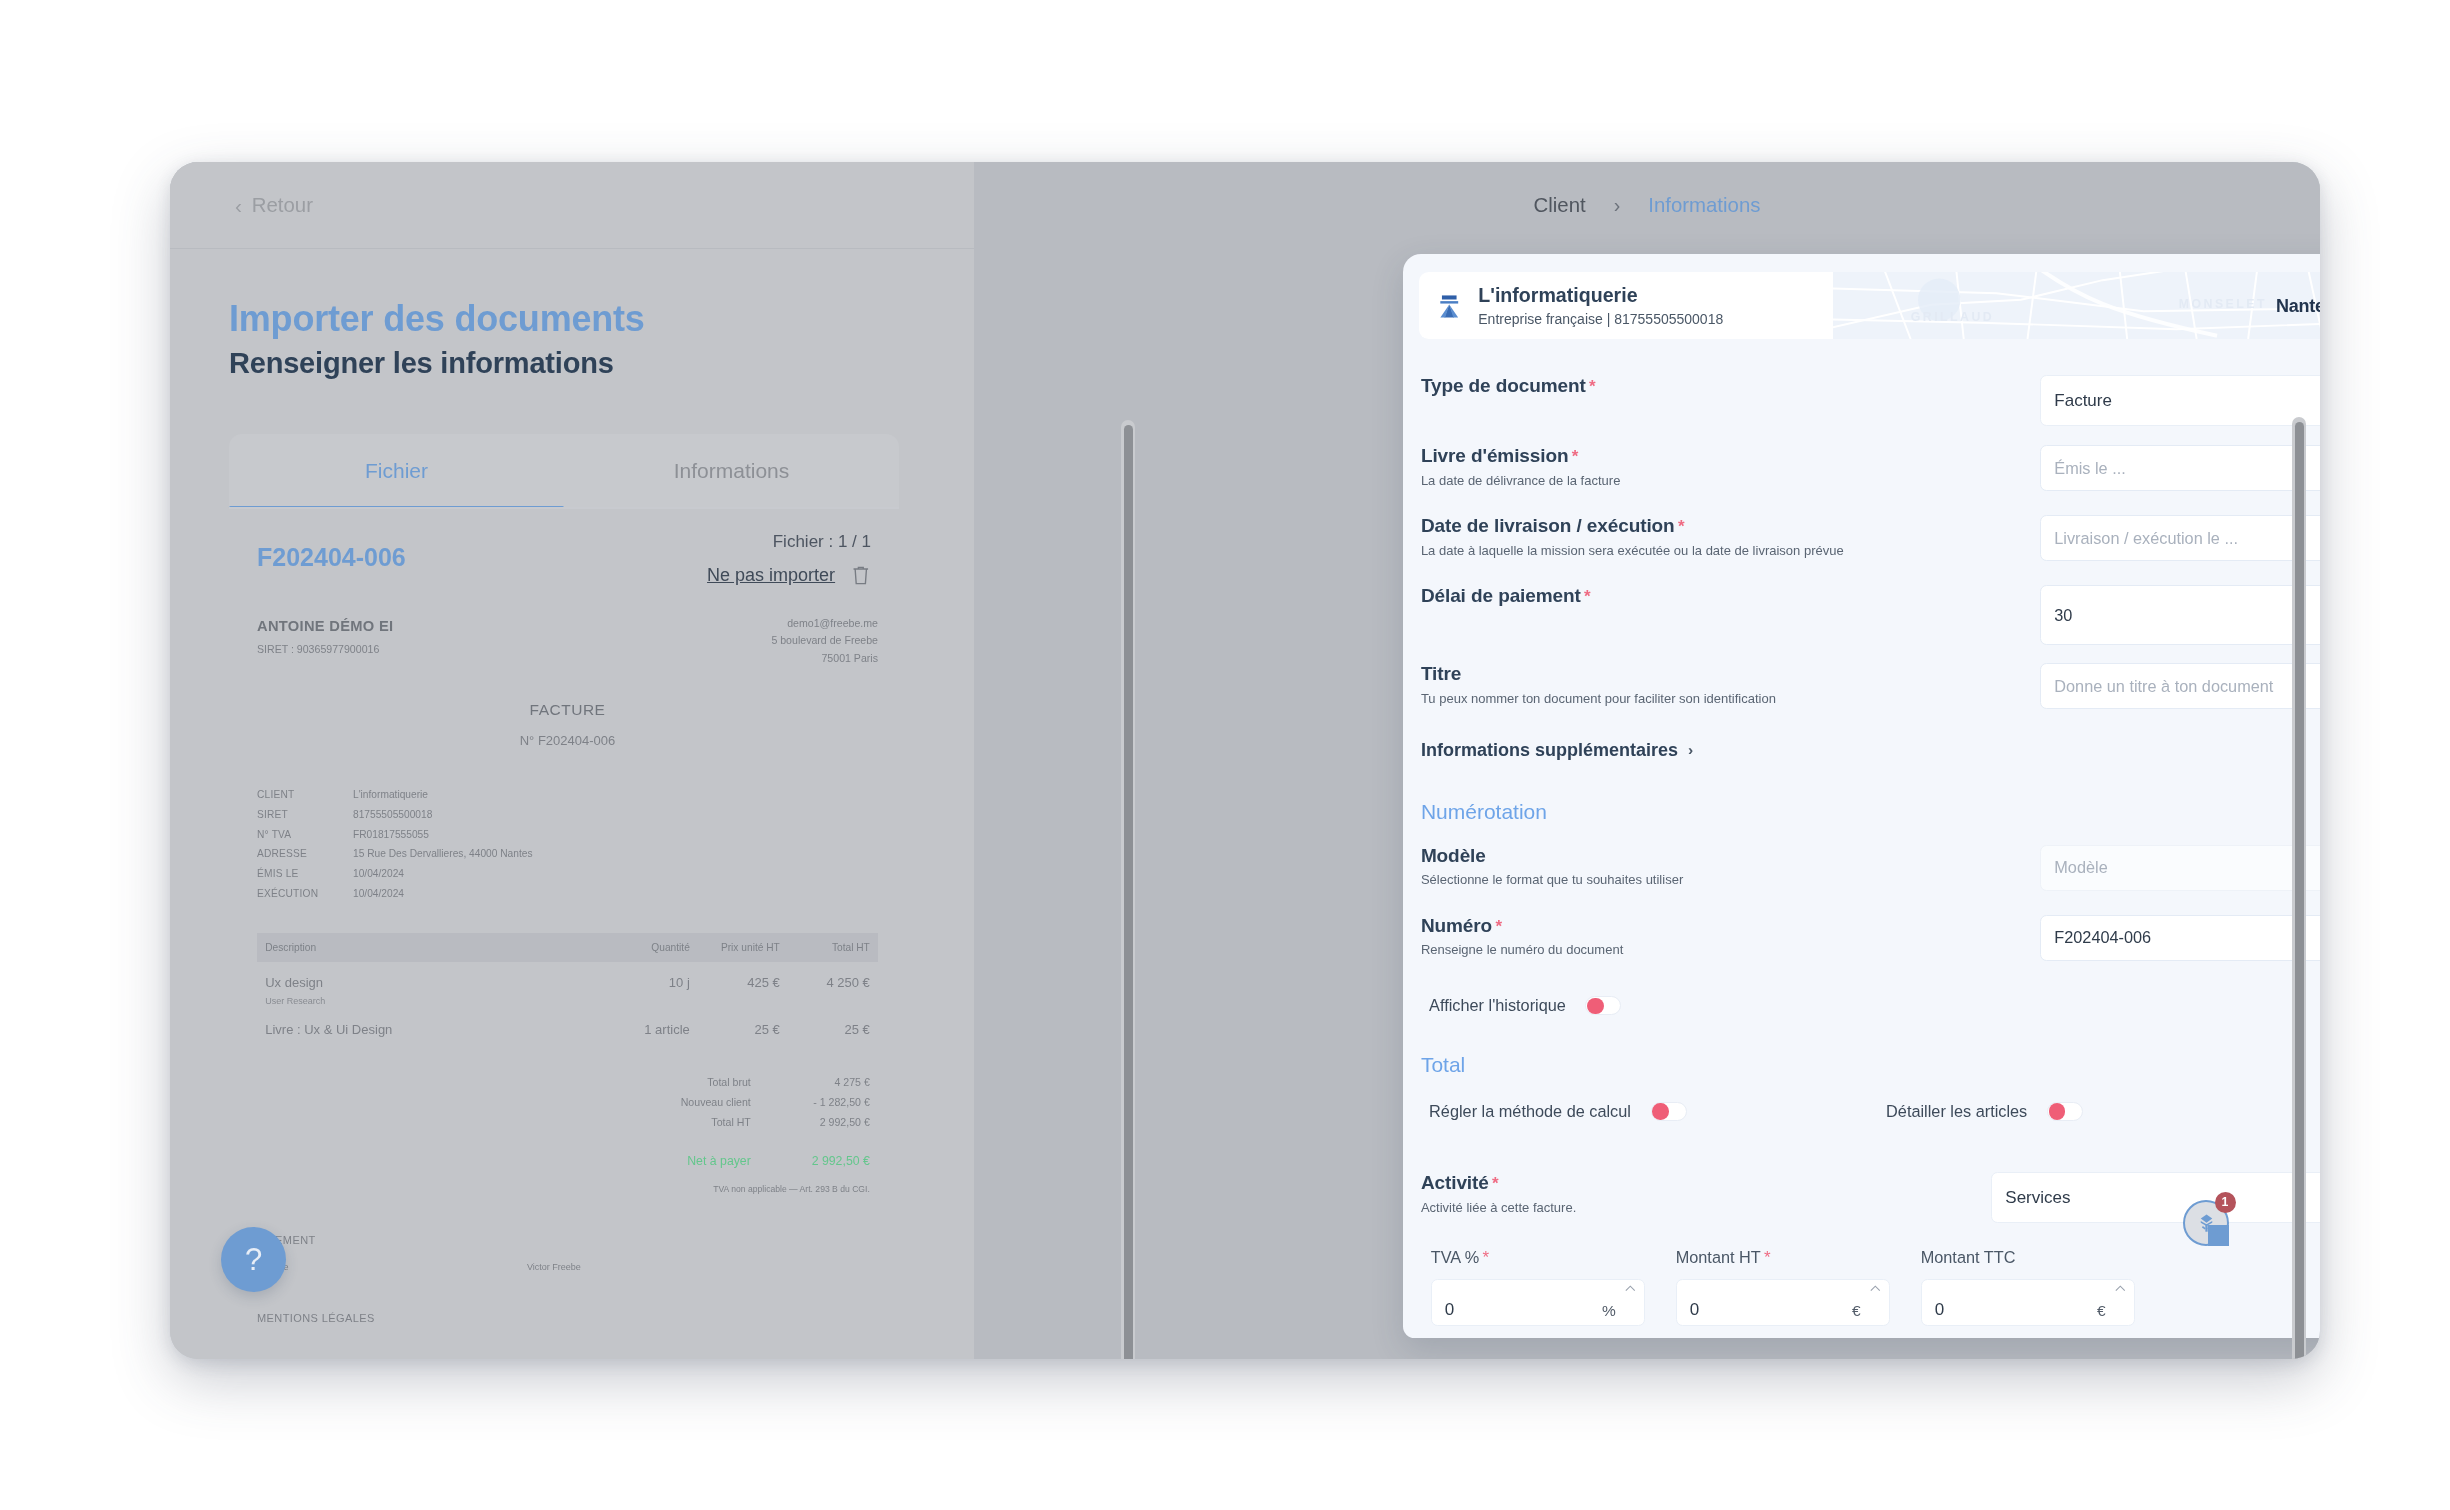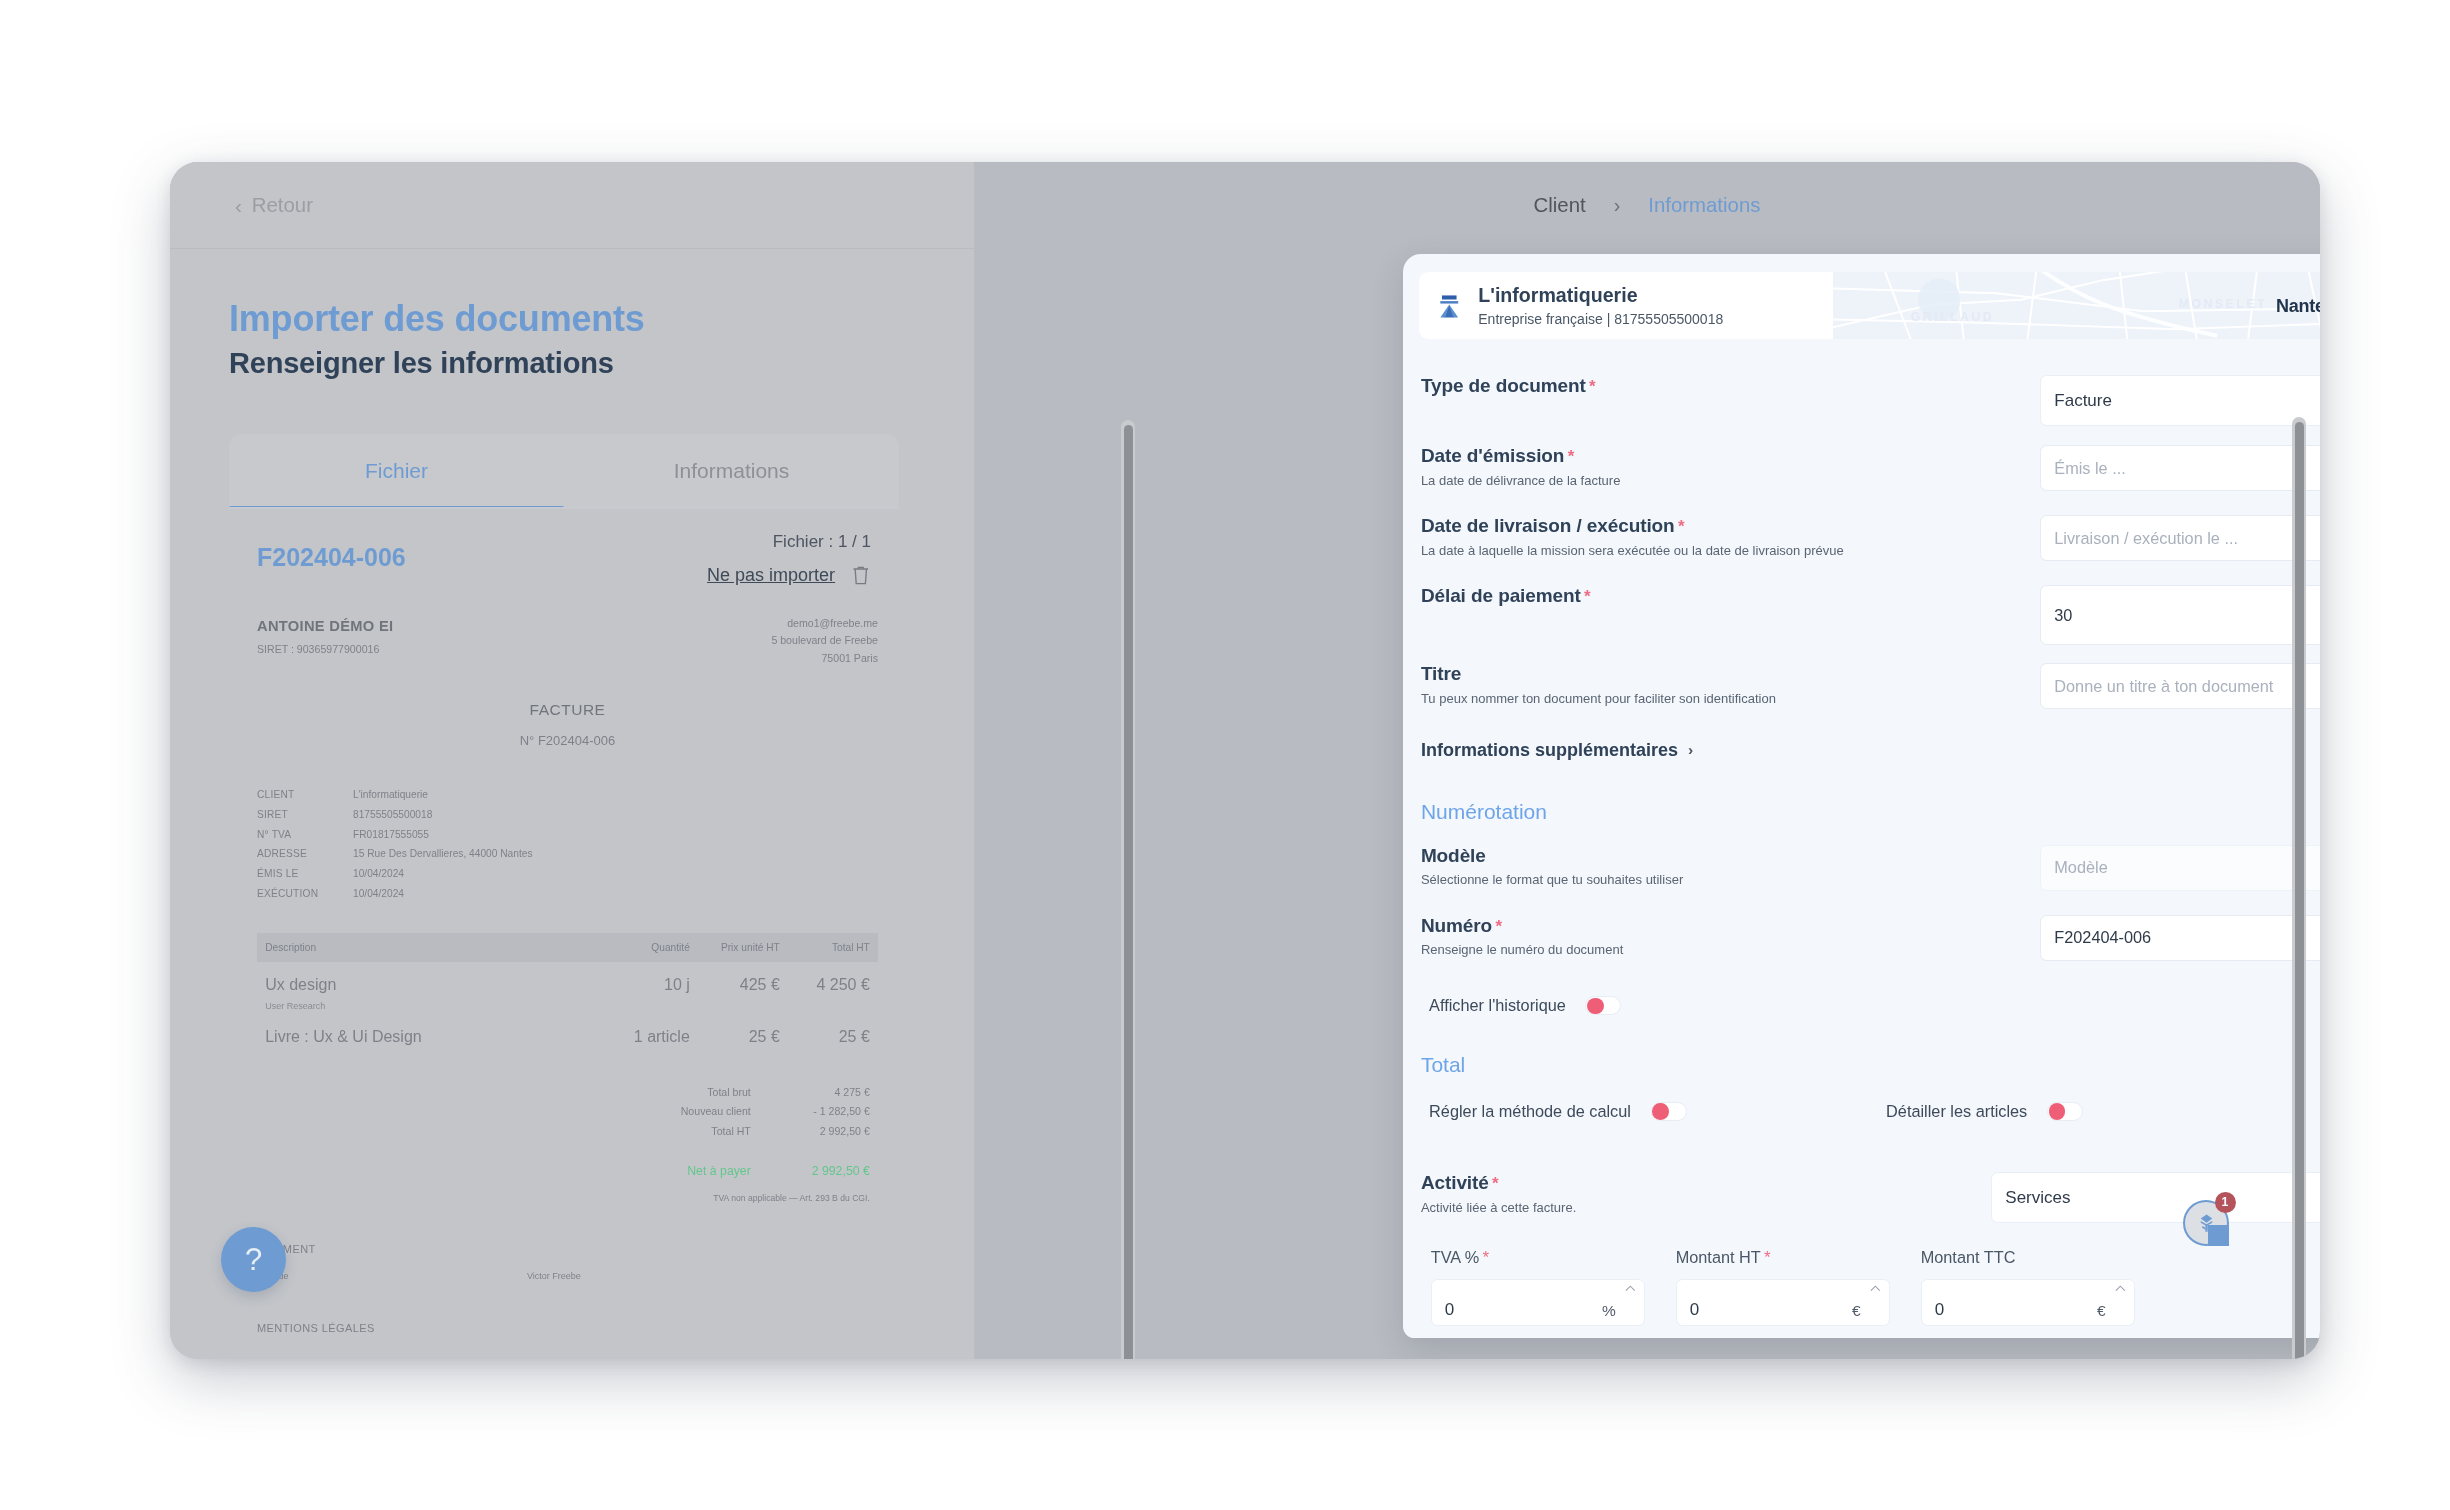--- a/index.html
+++ b/index.html
@@ -122,21 +122,21 @@
     margin-top: 29px;
     background: #b7bac0;
     display: flex; align-items: center;
     padding: 6.5px 8.2px;
     font-size: 10.2px;
   }
   .col-desc { flex: 1 1 auto; }
   .col-qty  { width: 75px; text-align: right; }
   .col-pu   { width: 90px; text-align: right; }
   .col-tot  { width: 90px; text-align: right; }
-  .inv-line { display: flex; padding: 11.4px 8.2px 0 8.2px; font-size: 16px; }
+  .inv-line { display: flex; padding: 11.4px 8.2px 0 8.2px; font-size: 13px; }
   .inv-line-sub { padding: 1.6px 8.2px 0 8.2px; font-size: 9px; opacity: .85; }
   .inv-totals { margin-top: 33px; padding-right: 8.2px; }
   .inv-tot-row {
     display: flex; justify-content: flex-end; font-size: 10.6px; line-height: 1.85;
   }
   .inv-tot-label { width: 188px; text-align: right; padding-right: 21px; }
   .inv-tot-val { width: 98px; text-align: right; }
   .inv-net { color: #4fc77f; font-size: 12.3px; margin-top: 18px; }
   .inv-tva-note { text-align: right; font-size: 8.6px; margin-top: 9.8px; padding-right: 8.2px; }
   .inv-sec-title { margin-top: 36px; font-size: 11px; letter-spacing: 0.4px; }
@@ -571,21 +571,21 @@
             <div class="select">
               <span>Facture</span>
 
             </div>
           </div>
         </div>
 
         <div class="field-row">
           <div class="field-label-col">
             <div class="field-label">
-              <span>Date d'émission</span><span class="req">*</span>
+              <span>Livre d'émission</span><span class="req">*</span>
             </div>
             <div class="field-hint">La date de délivrance de la facture</div>
           </div>
           <div class="field-ctrl-col">
             <div class="input placeholder">Émis le ...</div>
           </div>
         </div>
 
         <div class="field-row">
           <div class="field-label-col">

